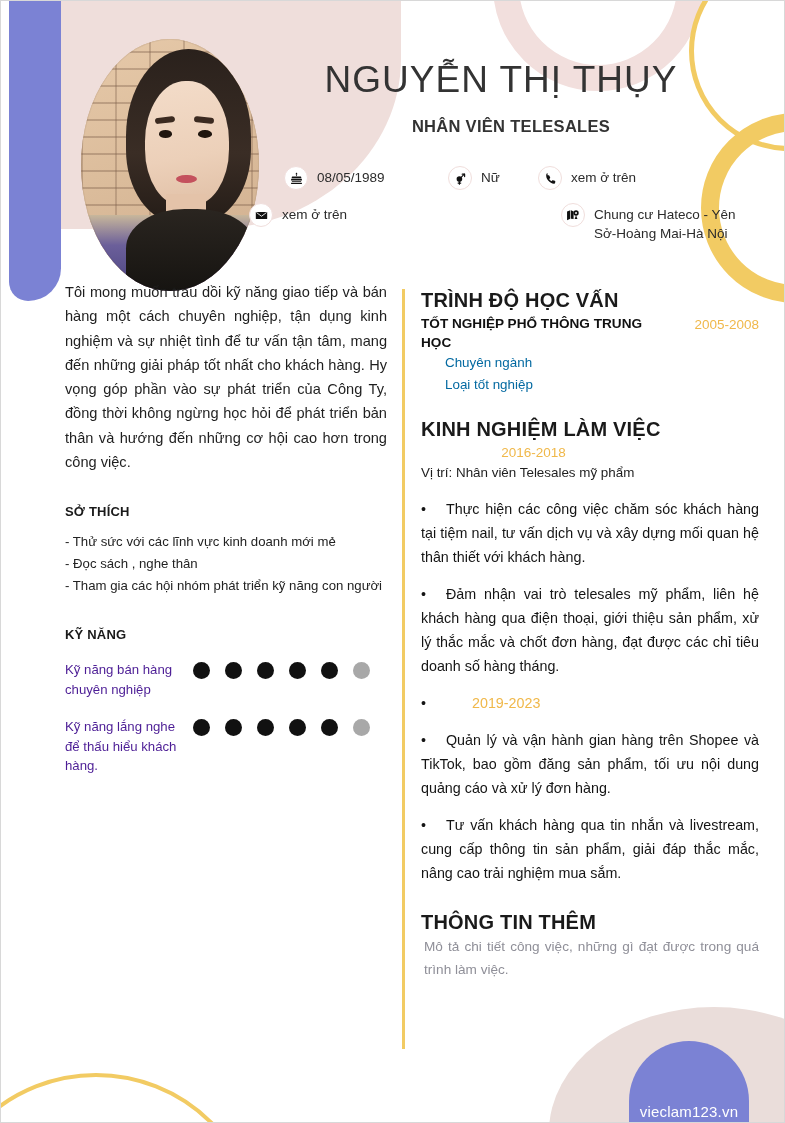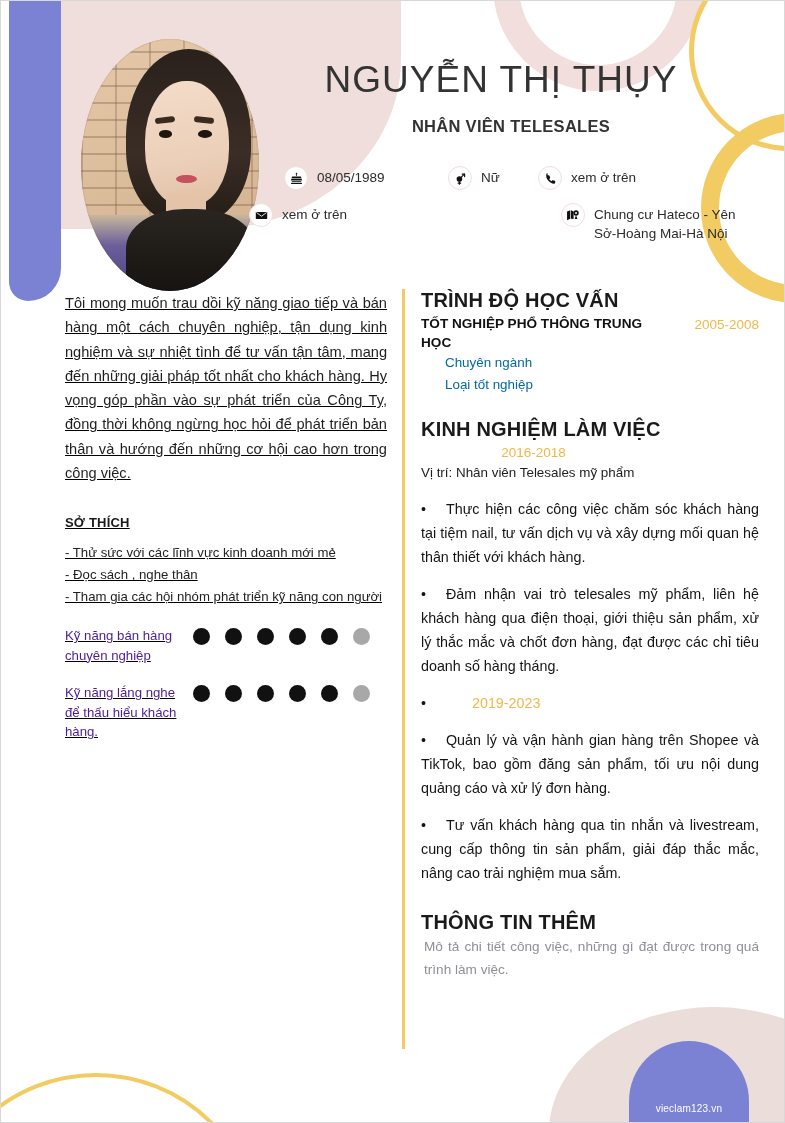--- a/index.html
+++ b/index.html
@@ -53,21 +53,21 @@
   .deco-pink-bottom {
     left: 548px; top: 1006px; width: 330px; height: 250px;
     background: #eaddda; border-radius: 50%;
   }
   .deco-purple-bottom {
     left: 628px; top: 1040px; width: 120px; height: 175px;
     background: #7b82d4; border-radius: 60px 60px 0 0;
   }
   .watermark {
     position: absolute; left: 628px; top: 1102px; width: 120px;
-    text-align: center; color: #ffffff; font-size: 10px;
+    text-align: center; color: #ffffff; font-size: 15px;
     letter-spacing: .2px;
   }
 
   
   .header { position: absolute; left: 0; top: 0; width: 785px; height: 285px; }
   .photo-wrap {
     position: absolute; left: 80px; top: 38px;
     width: 178px; height: 252px; border-radius: 89px / 126px;
     overflow: hidden;
   }
@@ -153,21 +153,21 @@
   .c-addr  { left: 285px; top: 37px; width: 200px; }
   .c-addr .c-text { width: 165px; }
 
   
   .v-divider {
     position: absolute; left: 401px; top: 288px; width: 3px; height: 760px;
     background: #f2cb63;
   }
 
   
-  .col-left { position: absolute; left: 64px; top: 290px; width: 322px; text-decoration: underline; }
+  .col-left { position: absolute; left: 64px; top: 279px; width: 322px; }
   .summary {
     font-size: 14.6px; line-height: 24.3px; color: #1e1e1e;
     text-align: justify;
   }
   .sec-h {
     font-size: 13px; font-weight: bold; color: #1a1a1a;
     letter-spacing: .2px; margin: 30px 0 12px 0;
   }
   .hobby-line { font-size: 13.2px; line-height: 22px; color: #222222; }
   .hobby-line.just { text-align: justify; }
@@ -316,20 +316,21 @@
 
   <div class="col-left">
 
     <div class="summary">Tôi mong muốn trau dồi kỹ năng giao tiếp và bán hàng một cách chuyên nghiệp, tận dụng kinh nghiệm và sự nhiệt tình để tư vấn tận tâm, mang đến những giải pháp tốt nhất cho khách hàng. Hy vọng góp phần vào sự phát triển của Công Ty, đồng thời không ngừng học hỏi để phát triển bản thân và hướng đến những cơ hội cao hơn trong công việc.</div>
 
     <div class="sec-h">SỞ THÍCH</div>
     <div class="hobby-line">- Thử sức với các lĩnh vực kinh doanh mới mẻ</div>
     <div class="hobby-line">- Đọc sách , nghe thân</div>
     <div class="hobby-line just">- Tham gia các hội nhóm phát triển kỹ năng con người</div>
 
+    <div class="sec-h">KỸ NĂNG</div>
 
     <div class="skill-row">
       <div class="skill-label">Kỹ năng bán hàng chuyên nghiệp</div>
       <div class="dots">
         <span class="dot"></span>
           <span class="dot"></span>
           <span class="dot"></span>
         <span class="dot"></span>
           <span class="dot"></span>
           <span class="dot off"></span>

